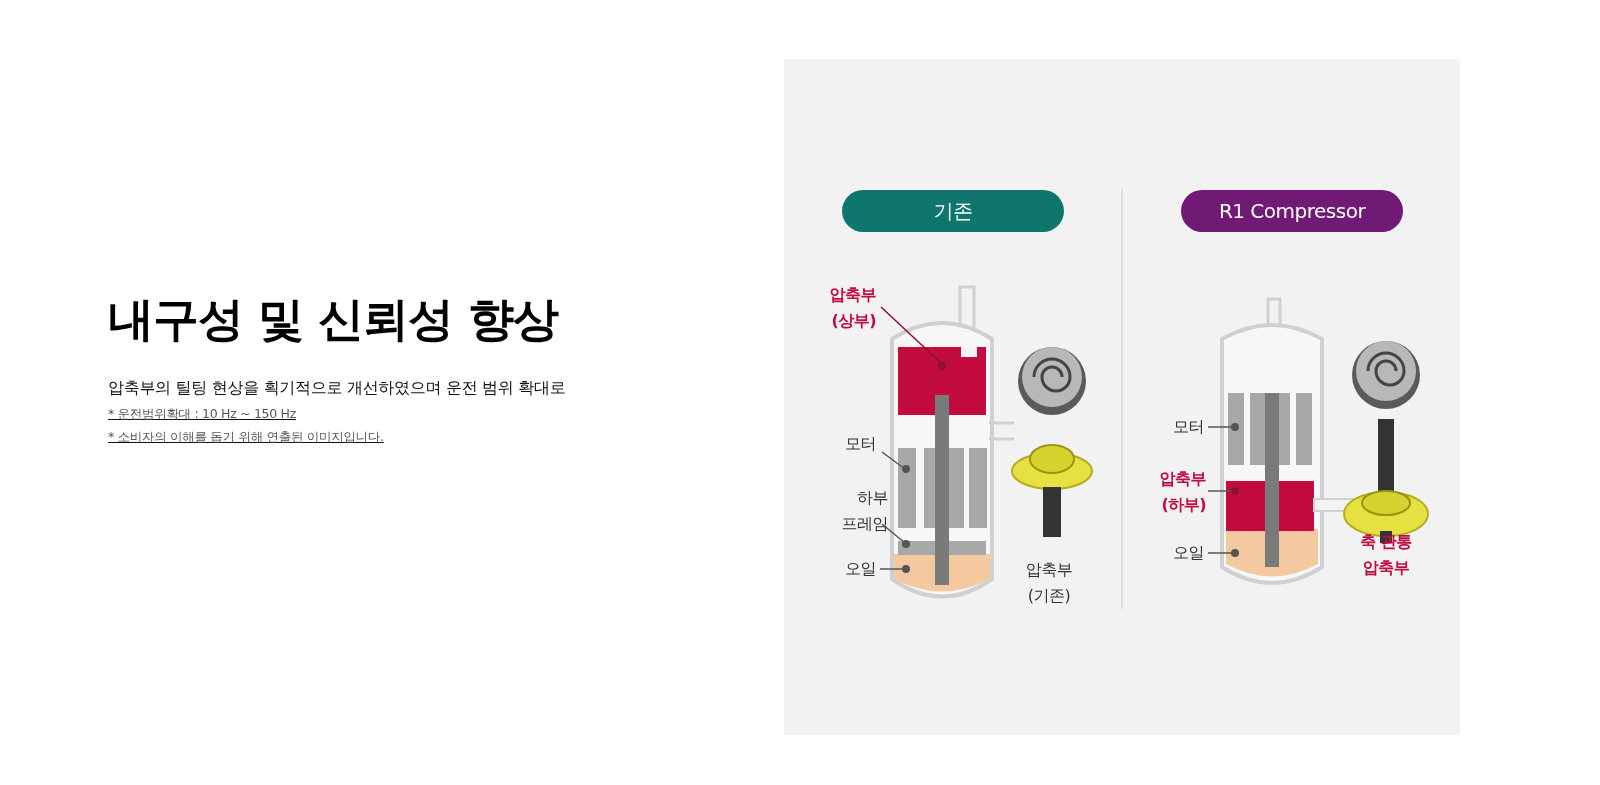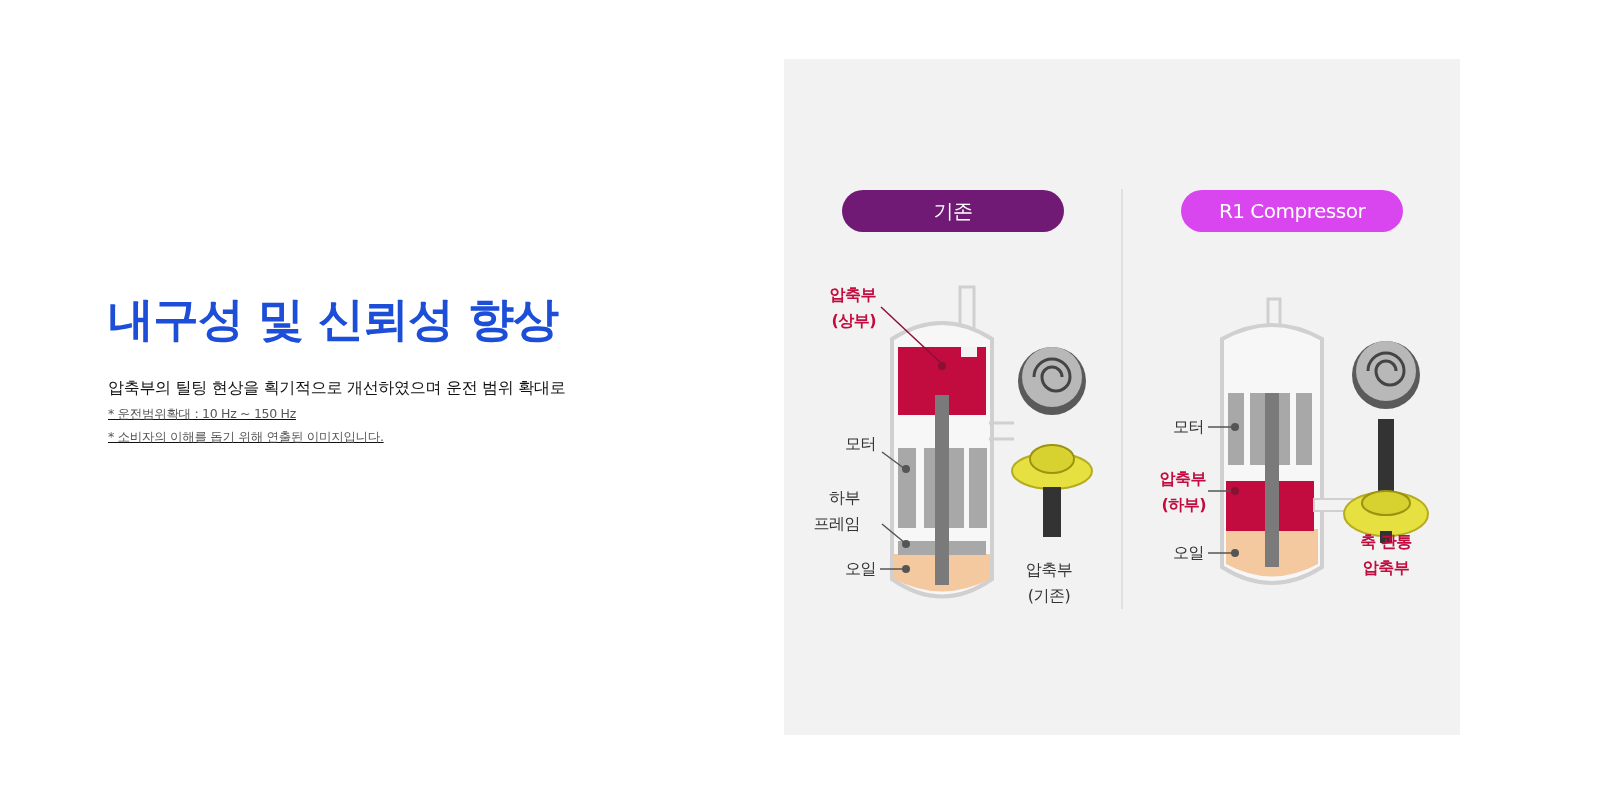--- a/index.html
+++ b/index.html
@@ -1,32 +1,32 @@
 <!DOCTYPE html>
 <html><head>
 <meta charset="utf-8">
 <style>
   html, body { margin: 0; padding: 0; }
   body {
     width: 1600px; height: 785px; background: #ffffff; position: relative; overflow: hidden;
     font-family: "DejaVu Sans", "Liberation Sans", sans-serif; color: #111;
   }
   .text-block { position: absolute; left: 108px; top: 288px; width: 560px; }
-  .headline { font-size: 46px; font-weight: bold; letter-spacing: -1px; margin: 0 0 24px 0; line-height: 62px; color: #1d4ed8; }
+  .headline { font-size: 46px; font-weight: bold; letter-spacing: -1px; margin: 0 0 24px 0; line-height: 62px; color: #000000; }
   .desc { font-size: 16px; line-height: 28px; margin: 0 0 0 0; color: #111; letter-spacing: -0.3px; }
   .desc span { display: block; }
   .notes { margin: 0; padding: 0; list-style: none; text-decoration: underline; }
   .notes li { font-size: 12.5px; line-height: 23px; color: #555; letter-spacing: -0.3px; }
 
   .panel { position: absolute; left: 784px; top: 59px; width: 676px; height: 676px; background: #f2f2f2; }
   .divider { position: absolute; left: 337px; top: 130px; width: 2px; height: 420px; background: #e0e0e0; }
   .pill { position: absolute; top: 131px; height: 42px; border-radius: 21px; color: #fff;
     display: flex; align-items: center; justify-content: center; font-size: 20px; letter-spacing: -0.5px; }
-  .pill.old { left: 58px; width: 222px; background: #701a75; }
-  .pill.new { left: 397px; width: 222px; background: #d946ef; }
+  .pill.old { left: 58px; width: 222px; background: #0f766e; }
+  .pill.new { left: 397px; width: 222px; background: #701a75; }
 
   .lbl { position: absolute; font-size: 16px; line-height: 26px; color: #333; text-align: right; letter-spacing: -0.5px; }
   .lbl.red { color: #c20c40; font-weight: bold; }
   .lbl.center { text-align: center; }
   svg.diagram { position: absolute; left: 0; top: 0; }
 </style>
 </head>
 <body>
 
 <div class="text-block">
@@ -104,21 +104,21 @@
   <div class="divider"></div>
 
   <div class="pill old">기존</div>
   <div class="pill new">R1 Compressor</div>
 
   <div class="lbl red" style="left:20px; top:223px; width:72px;">
     <div>압축부</div>
     <div>(상부)</div>
   </div>
   <div class="lbl" style="left:30px; top:372px; width:62px;">모터</div>
-  <div class="lbl" style="left:4px; top:426px; width:72px;">
+  <div class="lbl" style="left:32px; top:426px; width:72px;">
     <div>하부</div>
     <div>프레임</div>
   </div>
   <div class="lbl" style="left:30px; top:497px; width:62px;">오일</div>
   <div class="lbl center" style="left:225px; top:498px; width:80px;">
     <div>압축부</div>
     <div>(기존)</div>
   </div>
 
   <div class="lbl" style="left:358px; top:355px; width:62px;">모터</div>

